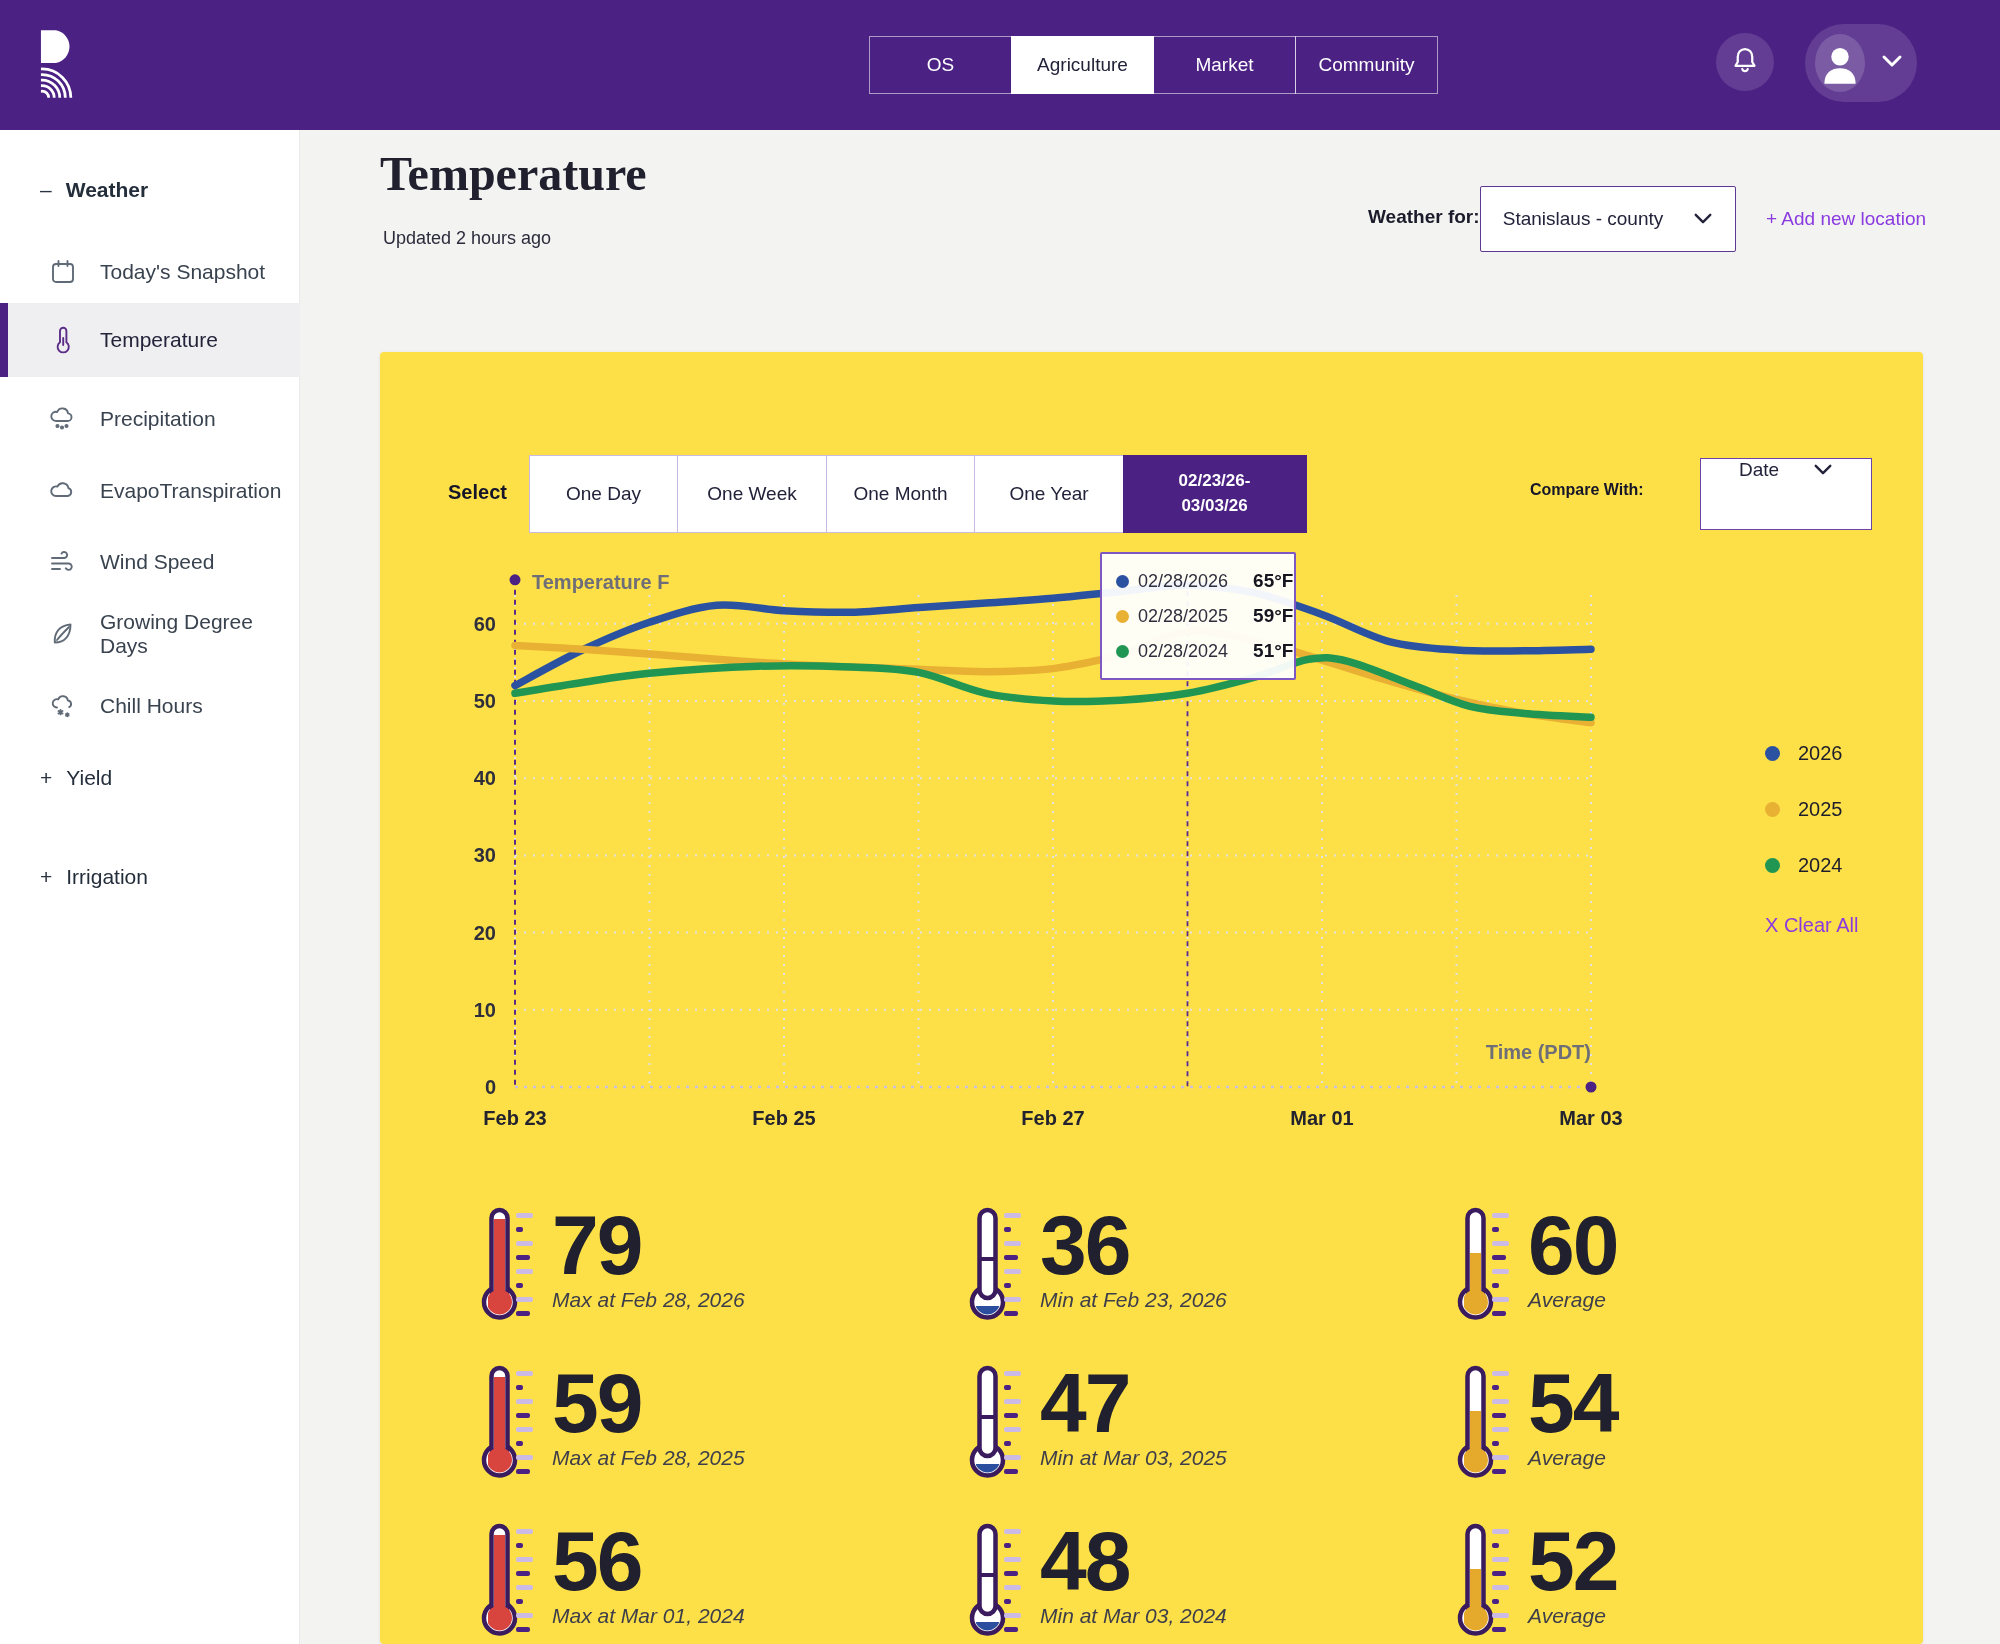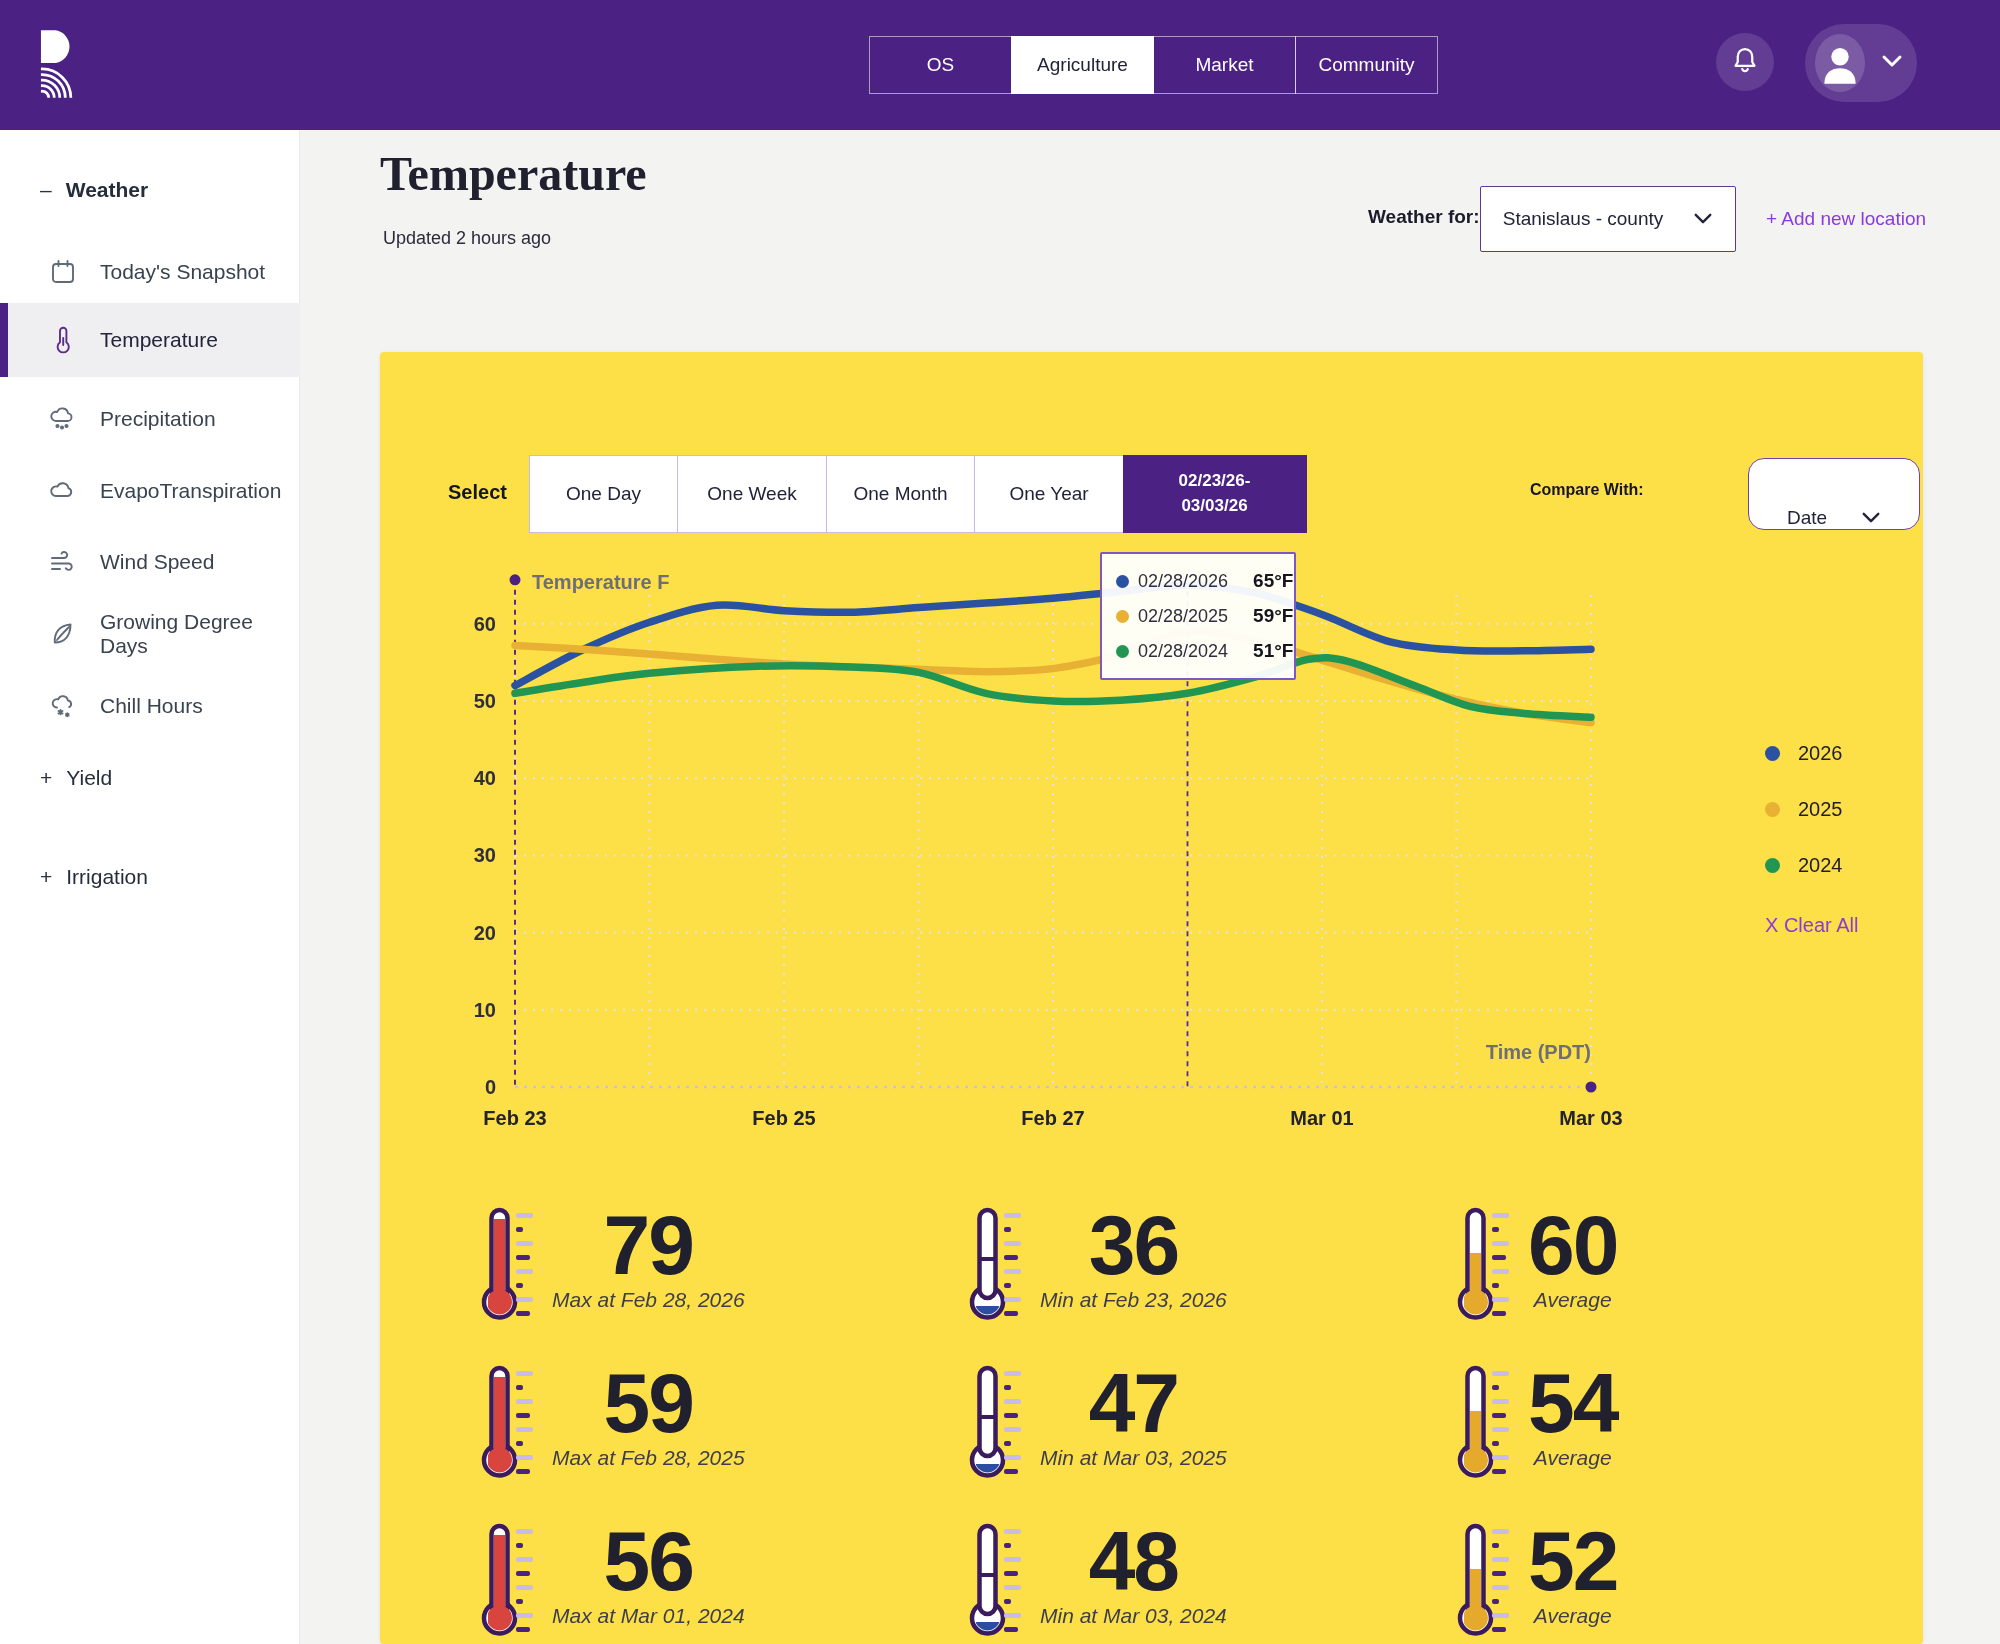--- a/index.html
+++ b/index.html
@@ -34,36 +34,36 @@
   .loc-select{position:absolute;left:1480px;top:186px;width:256px;height:66px;background:#fff;border:1.5px solid #5F3794;border-radius:2px;display:flex;align-items:center;justify-content:center;gap:30px;font-size:19px;color:#22223A;cursor:pointer;}
   .add-loc{position:absolute;left:1766px;top:208px;font-size:19px;color:#8A3BDF;font-weight:500;cursor:pointer;}
 
   
   .card{position:absolute;left:380px;top:352px;width:1543px;height:1292px;background:#fde047;border-radius:4px;box-shadow:0 1px 4px rgba(0,0,0,.07);overflow:hidden;z-index:2;}
   .select-label{position:absolute;left:68px;top:129px;font-size:20px;font-weight:700;color:#15152A;}
   .range-group{position:absolute;left:150px;top:103px;display:flex;}
   .range-btn{min-width:150px;height:78px;background:#fff;border:1.5px solid #C9B9E3;margin-left:-1.5px;display:flex;align-items:center;justify-content:center;font-size:19px;color:#22223A;cursor:pointer;}
   .range-btn.selected{min-width:184px;background:#4B2183;border-color:#4B2183;color:#fff;flex-direction:column;font-size:17px;font-weight:600;line-height:1.45;}
   .compare-label{position:absolute;left:1150px;top:129px;font-size:16px;font-weight:700;color:#15152A;}
-  .date-select{position:absolute;left:1320px;top:106px;width:172px;height:72px;border:1.5px solid #6F42A8;border-radius:16px;display:flex;align-items:flex-end;justify-content:center;gap:34px;font-size:19px;background:#fff;color:#22223A;cursor:pointer;margin-left:48px;}
+  .date-select{position:absolute;left:1320px;top:106px;width:172px;height:72px;border:1.5px solid #6F42A8;border-radius:0;display:flex;align-items:flex-start;justify-content:center;gap:34px;font-size:19px;background:#fff;color:#22223A;cursor:pointer;}
   .chev{flex:none;}
 
   .chart-wrap{position:absolute;left:30px;top:195px;width:1260px;height:615px;}
   .tooltip{position:absolute;left:720px;top:200px;width:196px;background:rgba(255,255,255,.94);border:2px solid #7E57C2;border-radius:2px;padding:16px 14px;display:flex;flex-direction:column;gap:13px;z-index:3;}
   .tt-row{display:flex;align-items:center;gap:9px;font-size:18px;color:#2E2E3E;white-space:nowrap;}
   .tt-dot{width:13px;height:13px;border-radius:50%;flex:none;}
   .tt-val{font-weight:700;font-size:19px;color:#15151F;margin-left:16px;}
 
   .legend{position:absolute;left:1385px;top:390px;display:flex;flex-direction:column;}
   .lg-item{display:flex;align-items:center;gap:18px;font-size:20px;color:#1D1D2C;margin-bottom:33px;cursor:pointer;}
   .lg-dot{width:15px;height:15px;border-radius:50%;flex:none;}
   .lg-clear{font-size:20px;color:#8A3BDF;margin-top:4px;cursor:pointer;}
 
   .stats{position:absolute;left:100px;top:853px;display:grid;grid-template-columns:488px 488px 488px;grid-auto-rows:158px;}
-  .stat{display:flex;align-items:flex-start;text-align:center;}
+  .stat{display:flex;align-items:flex-start;}
   .stat .txt{display:flex;flex-direction:column;margin-left:10px;padding-top:2px;}
   .stat .num{font-size:84px;font-weight:700;color:#20202E;line-height:.92;letter-spacing:-2px;}
   .stat .lbl{font-size:21px;color:#3E3E4A;margin-top:4px;font-style:italic;}
 </style>
 </head>
 <body>
 
 <div class="navbar">
   <span class="logo">
     <svg width="62" height="72" viewBox="0 0 70 130">

